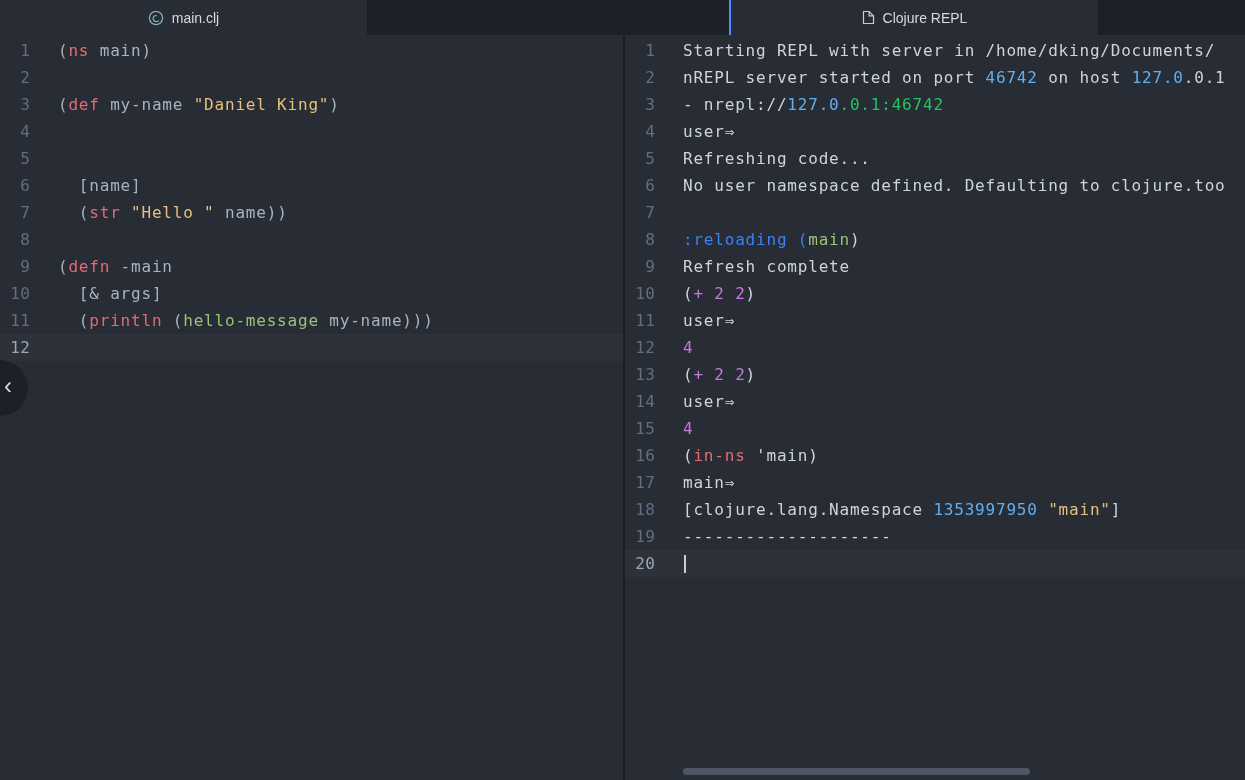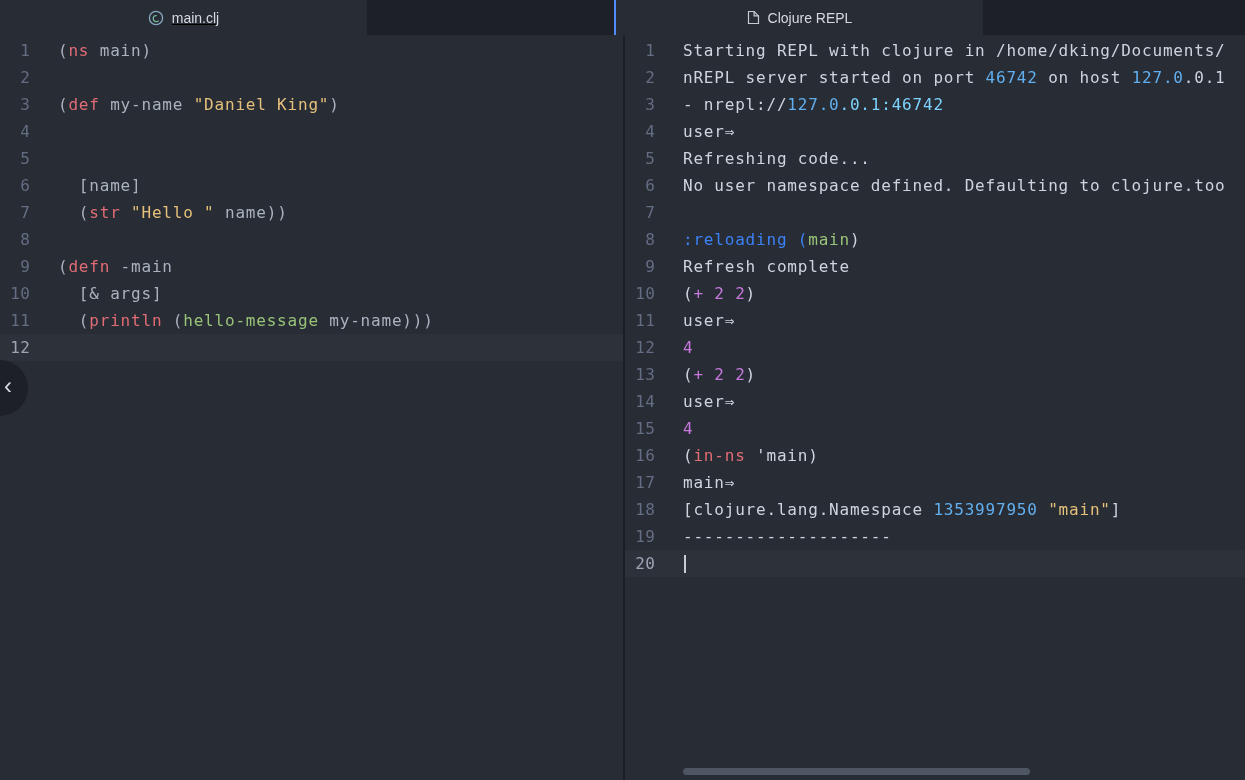--- a/index.html
+++ b/index.html
@@ -6,21 +6,21 @@
   html, body { width: 1245px; height: 780px; overflow: hidden; }
   body {
     background: var(--editor-bg, #282c34);
     font-family: "DejaVu Sans Mono", monospace;
   }
   .app { position: relative; width: 1245px; height: 780px; }
 
   
   .tabbar { display: flex; height: 35px; background: var(--tabbar-bg, #1d2127); }
   .tab-region { display: flex; height: 35px; }
-  .tab-region.left  { width: 614px; text-decoration: underline; }
+  .tab-region.left  { width: 729px; }
   .tab-region.right { flex: 1; }
   .sash { width: 2px; height: 35px; background: var(--accent, #528bff); }
   .tab {
     width: 367px; height: 35px;
     display: flex; align-items: center; justify-content: center; gap: 8px;
     background: var(--editor-bg, #282c34); cursor: pointer;
   }
   .tab-filler { flex: 1; background: var(--tabbar-bg, #1d2127); }
   .tab-label {
     color: #d7dae0; font-family: "Liberation Sans", sans-serif; font-size: 14px;
@@ -145,29 +145,29 @@
         </div>
         <div class="row active">
           <div class="gutter">12</div>
           <div class="code"></div>
         </div>
       </div>
     <div class="divider"></div>
     <div class="editor right" id="right-editor">
         <div class="row">
           <div class="gutter">1</div>
-          <div class="code"><span style="color: rgb(206, 212, 222);">Starting REPL with clojure in /home/dking/Documents/</span></div>
+          <div class="code"><span style="color: rgb(206, 212, 222);">Starting REPL with server in /home/dking/Documents/</span></div>
         </div>
         <div class="row">
           <div class="gutter">2</div>
           <div class="code"><span style="color: rgb(206, 212, 222);">nREPL server started on port </span><span style="color: rgb(97, 175, 239);">46742</span><span style="color: rgb(206, 212, 222);"> on host </span><span style="color: rgb(97, 175, 239);">127.0</span><span style="color: rgb(206, 212, 222);">.0.1</span></div>
         </div>
         <div class="row">
           <div class="gutter">3</div>
-          <div class="code"><span style="color: rgb(206, 212, 222);">- nrepl://</span><span style="color: rgb(97, 175, 239);">127.0</span><span style="color: #7dd3fc;">.0.1:46742</span></div>
+          <div class="code"><span style="color: rgb(206, 212, 222);">- nrepl://</span><span style="color: rgb(97, 175, 239);">127.0</span><span style="color: #22c55e;">.0.1:46742</span></div>
         </div>
         <div class="row">
           <div class="gutter">4</div>
           <div class="code"><span style="color: rgb(206, 212, 222);">user⇒</span></div>
         </div>
         <div class="row">
           <div class="gutter">5</div>
           <div class="code"><span style="color: rgb(206, 212, 222);">Refreshing code...</span></div>
         </div>
         <div class="row">

